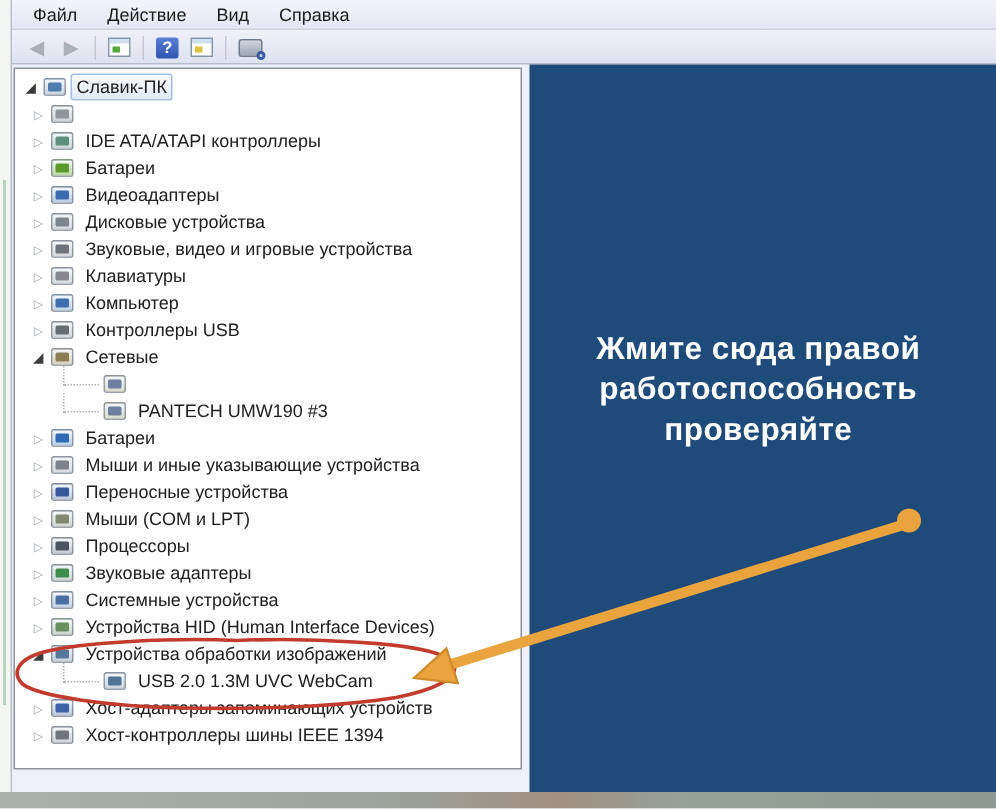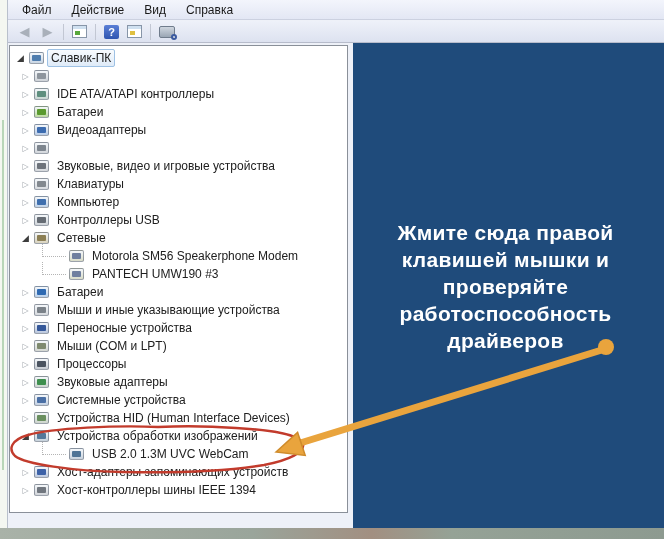--- a/index.html
+++ b/index.html
@@ -145,20 +145,21 @@
             <span class="dev-icon" style="background: linear-gradient(rgb(244, 247, 250), rgb(185, 204, 230));">
               <i style="background: rgb(60, 108, 176);"></i>
             </span>
             <span class="label">Видеоадаптеры</span>
           </div>
           <div class="tree-row lvl1">
             <span class="expander collapsed">▷</span>
             <span class="dev-icon" style="background: linear-gradient(rgb(244, 247, 250), rgb(210, 214, 219));">
               <i style="background: rgb(125, 133, 142);"></i>
             </span>
+            <span class="label">Дисковые устройства</span>
           </div>
           <div class="tree-row lvl1">
             <span class="expander collapsed">▷</span>
             <span class="dev-icon" style="background: linear-gradient(rgb(244, 247, 250), rgb(213, 216, 220));">
               <i style="background: rgb(109, 115, 123);"></i>
             </span>
             <span class="label">Звуковые, видео и игровые устройства</span>
           </div>
           <div class="tree-row lvl1">
             <span class="expander collapsed">▷</span>
@@ -186,21 +187,20 @@
             <span class="dev-icon" style="background: linear-gradient(rgb(244, 247, 250), rgb(217, 211, 190));">
               <i style="background: rgb(140, 127, 84);"></i>
             </span>
             <span class="label">Сетевые</span>
           </div>
           <div class="tree-row lvl2">
             <span class="connector"></span>
             <span class="dev-icon" style="background: linear-gradient(rgb(244, 247, 250), rgb(217, 220, 201));">
               <i style="background: rgb(111, 127, 159);"></i>
             </span>
-            <span class="label">Motorola SM56 Speakerphone Modem</span>
           </div>
           <div class="tree-row lvl2">
             <span class="connector"></span>
             <span class="dev-icon" style="background: linear-gradient(rgb(244, 247, 250), rgb(217, 220, 201));">
               <i style="background: rgb(111, 127, 159);"></i>
             </span>
             <span class="label">PANTECH UMW190 #3</span>
           </div>
           <div class="tree-row lvl1">
             <span class="expander collapsed">▷</span>
@@ -285,24 +285,22 @@
               <i style="background: rgb(112, 118, 126);"></i>
             </span>
             <span class="label">Хост-контроллеры шины IEEE 1394</span>
           </div>
         </div>
     </div>
 
     <div class="info-panel" style="background: rgb(31, 75, 123);">
       <div class="annotation" style="color: rgb(255, 255, 255);">
           <div>Жмите сюда правой</div>
-          <div>клавишей мышки и</div>
+          <div>работоспособность</div>
           <div>проверяйте</div>
-          <div>работоспособность</div>
-          <div>драйверов</div>
         </div>
     </div>
   </div>
 
   <svg class="overlay" viewBox="0 0 664 539">
     <path d="M 158,427 C 118,425 52,428 28,435 C 11,440 8,449 15,456 C 25,464 72,471 122,472
              C 172,473 228,471 264,465 C 290,460 305,452 303,444 C 301,435 272,430 236,428
              C 208,426 180,426 158,427" fill="none" stroke-width="2.4" stroke-linecap="round" stroke="#c23b2c"></path>
     <line x1="605" y1="349" x2="297" y2="444" stroke-width="7" stroke-linecap="round" stroke="#e9a43d"></line>
     <polygon points="276,452 297.6,432.4 305.2,455.4" stroke-width="1.5" fill="#e9a43d" stroke="#cf8b2b"></polygon>

